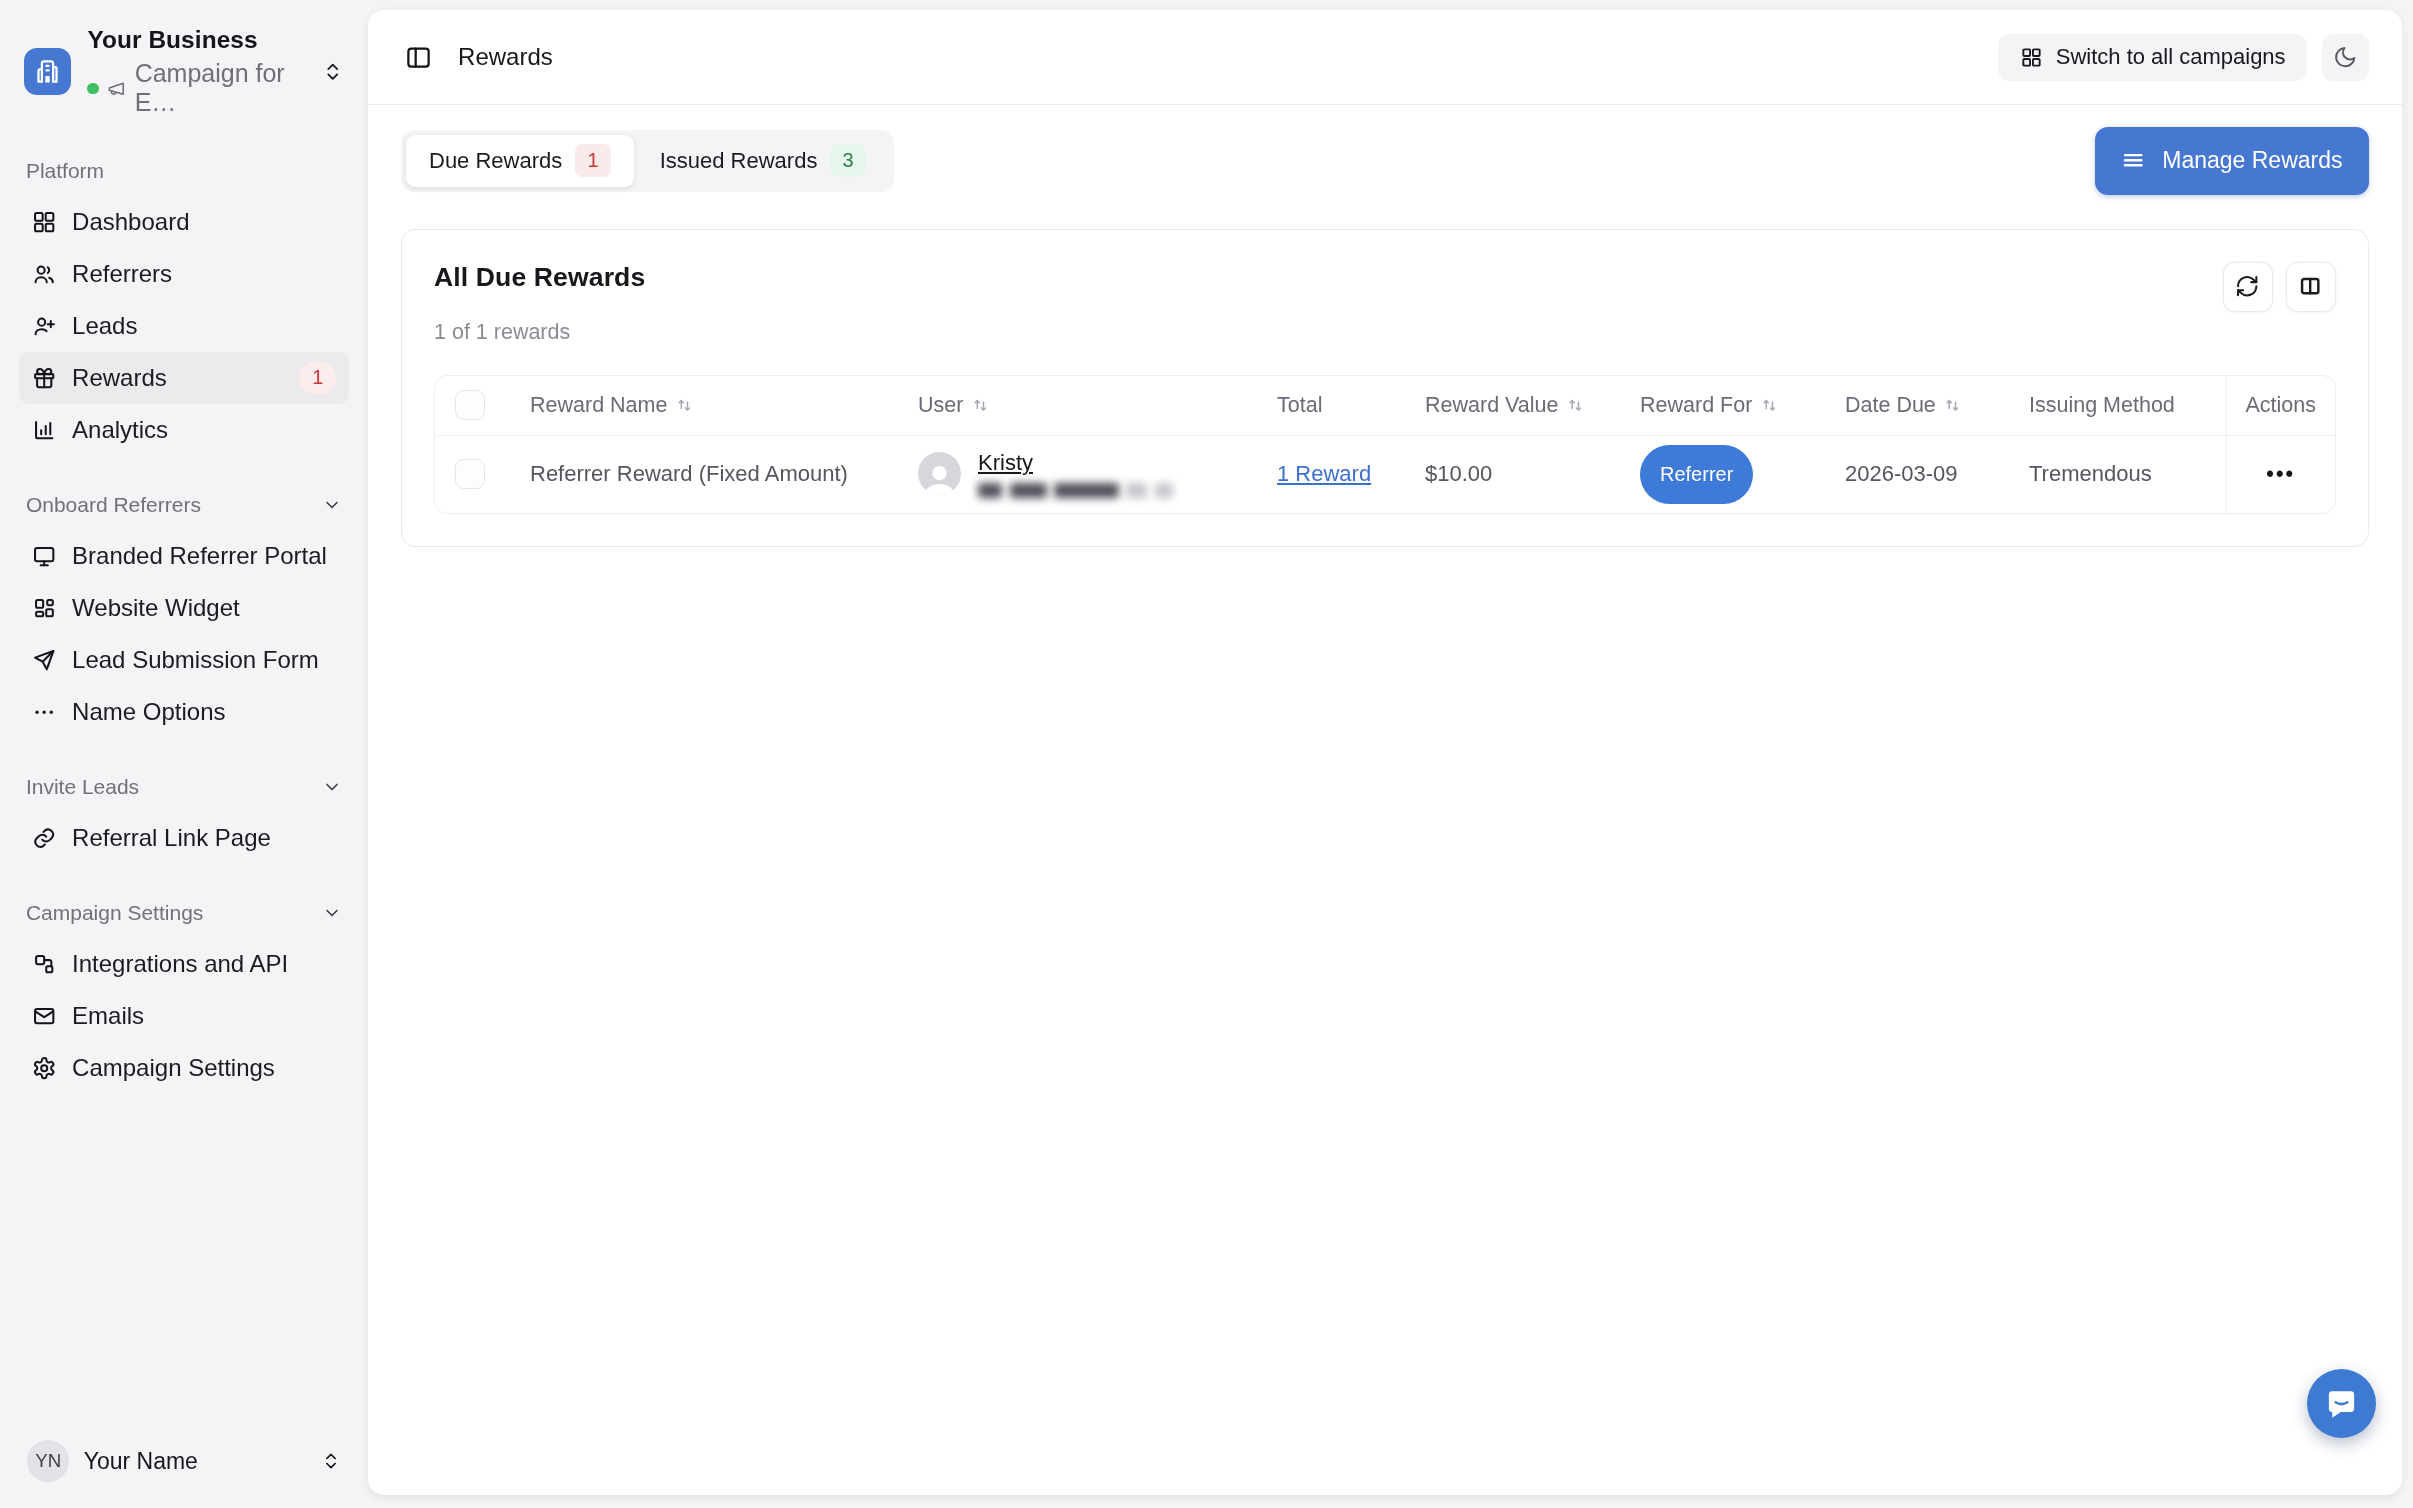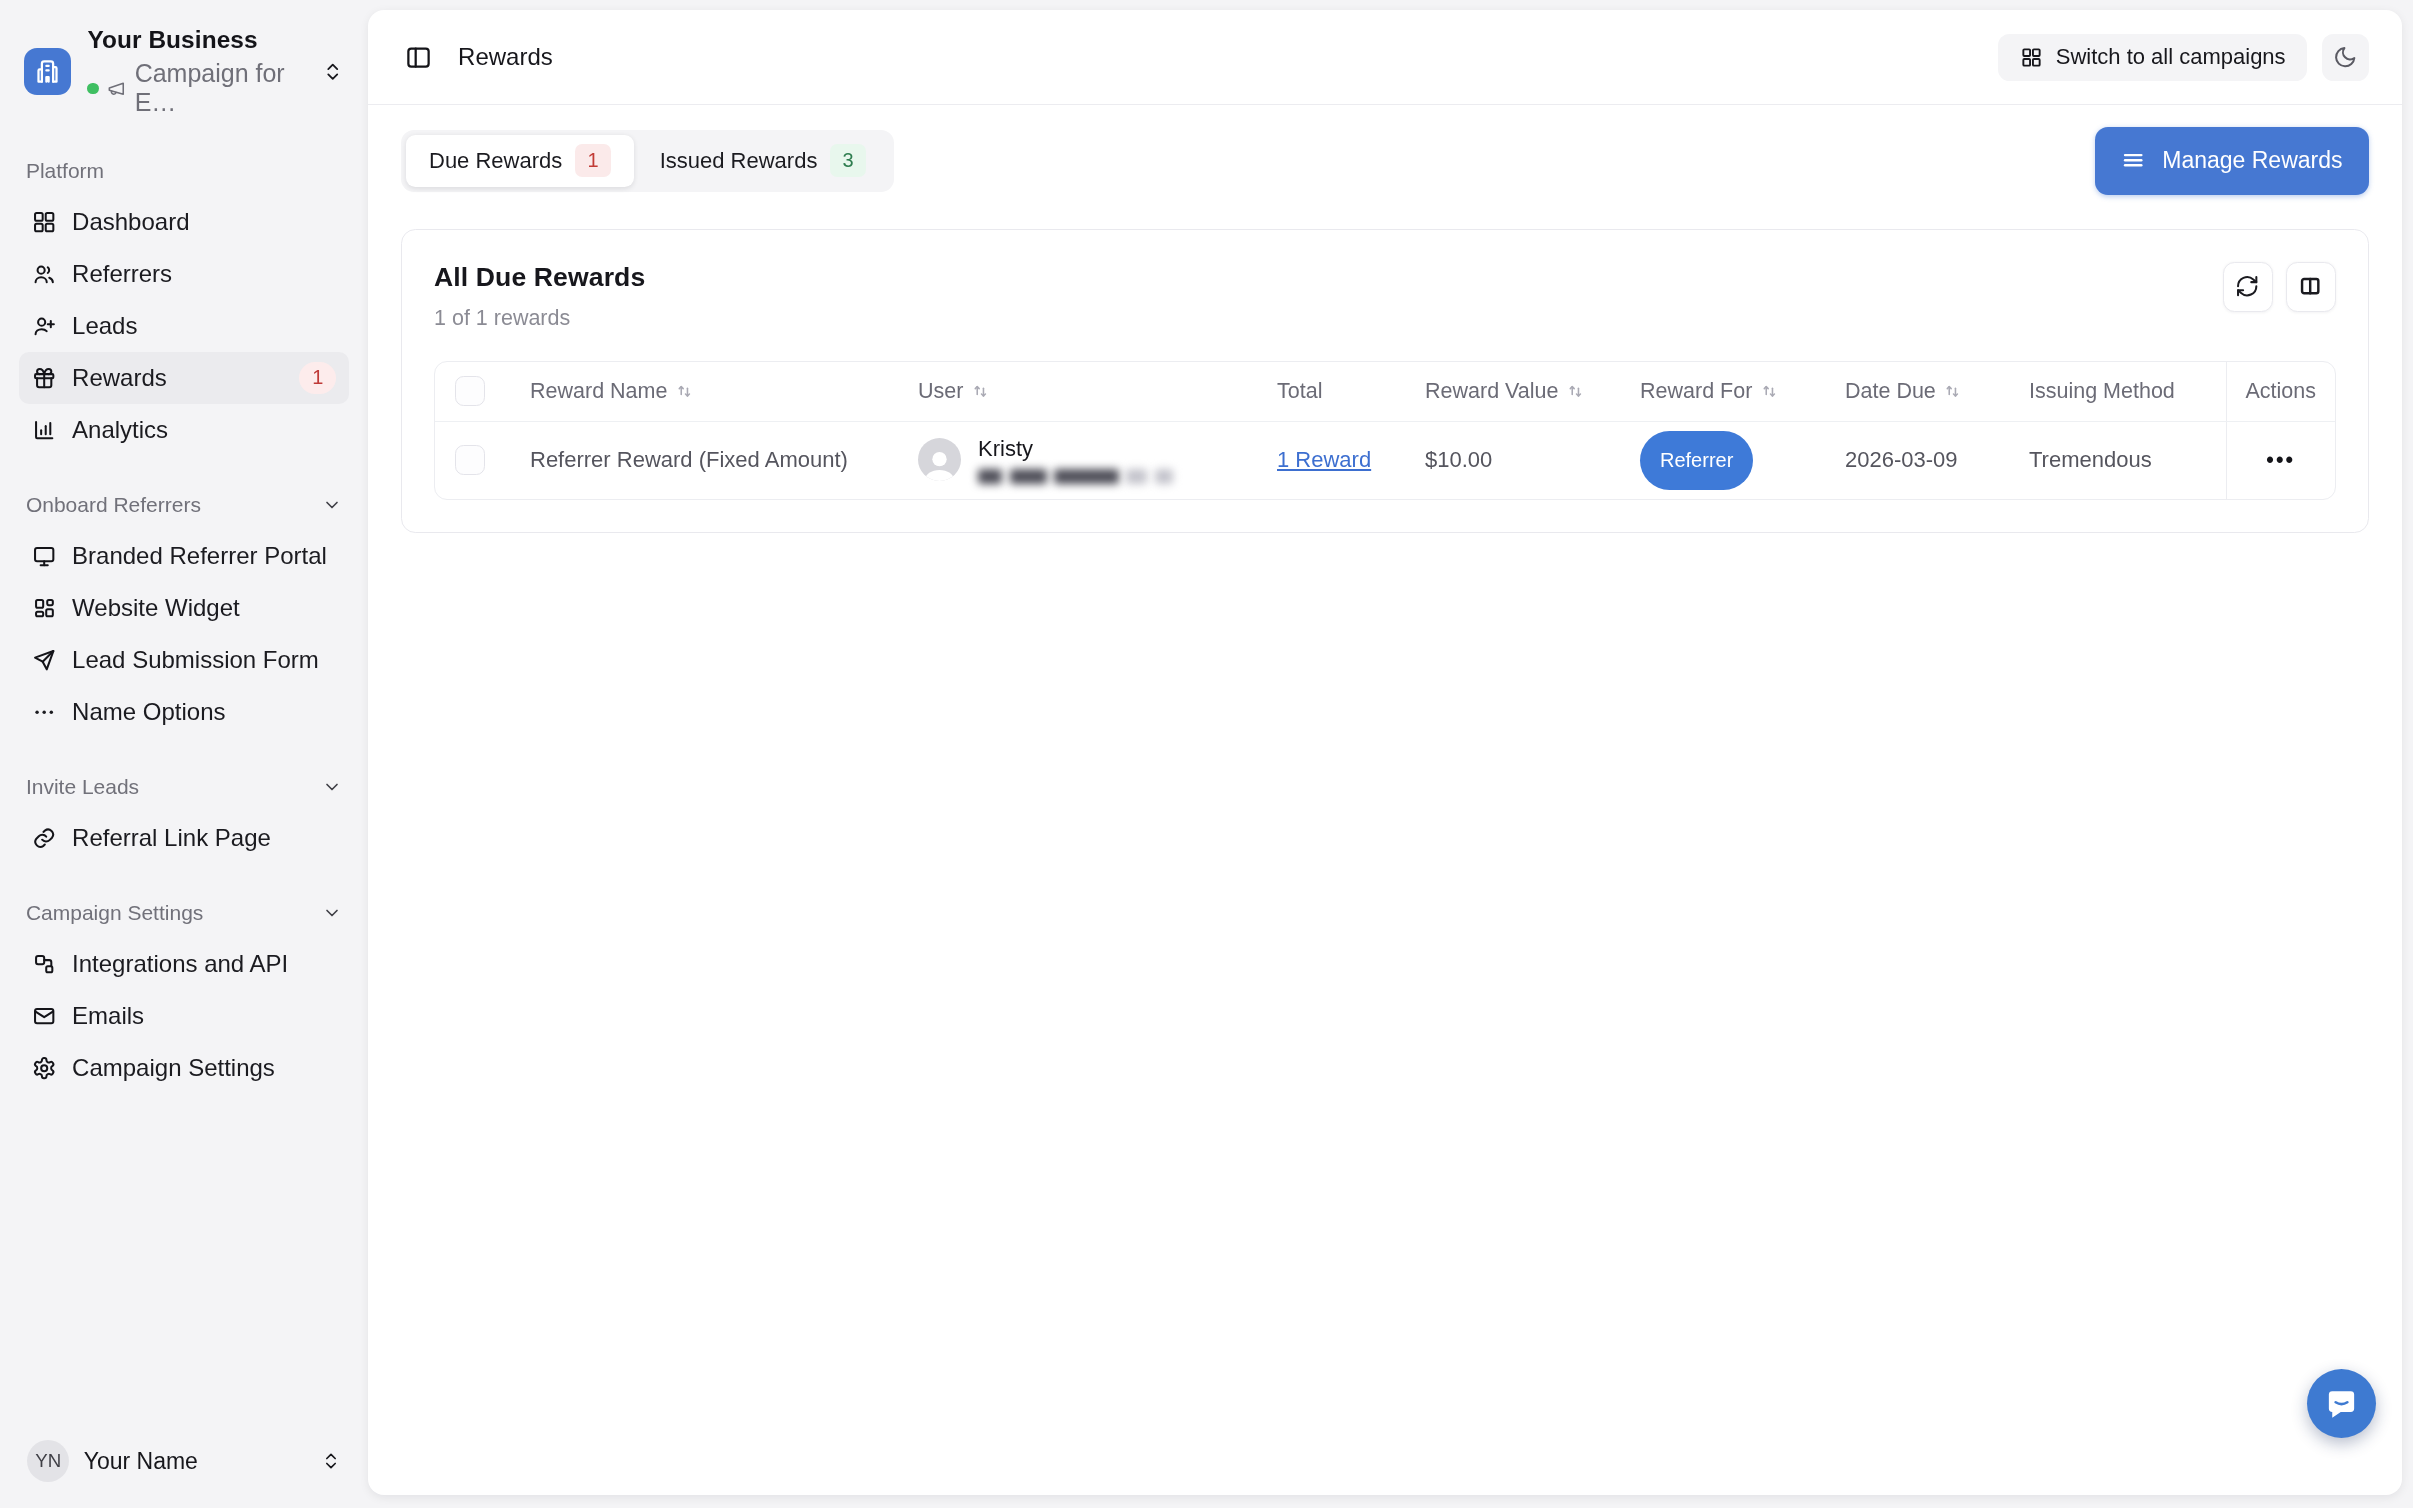--- a/index.html
+++ b/index.html
@@ -52,21 +52,21 @@
   .tab.active { background:#ffffff; box-shadow:0 1.4px 5.7px rgba(20,20,30,.10); }
   .tab-badge { font-size:20px; padding:5px 12.2px; border-radius:7.2px; }
   .tab-badge.red { background:#fbeaea; color:#c23b36; }
   .tab-badge.green { background:#e8f7ed; color:#2e7d4f; }
   .btn-primary { display:flex; align-items:center; gap:17px; height:68px; padding:12px 26px; border:none; border-radius:13px; background:#4678d2; color:#fff; font-size:23px; font-family:inherit; cursor:pointer; box-shadow:0 1.4px 5.7px rgba(70,120,210,.35); }
 
   
   .card { margin-top:34px; border:1.4px solid #e9e9ee; border-radius:14.4px; padding:32px; background:#fff; }
   .card-head { display:flex; align-items:flex-start; }
   .card-title { font-size:26.6px; font-weight:700; color:#17171c; letter-spacing:0.1px; }
-  .card-sub { margin-top:13px; font-size:21.5px; color:#8b8b94; }
+  .card-sub { margin-top:27px; font-size:21.5px; color:#8b8b94; }
   .card-actions { margin-left:auto; display:flex; gap:13px; }
   .btn-outline { width:50px; height:50px; border:1.4px solid #e9e9ee; background:#fff; border-radius:11.5px; display:flex; align-items:center; justify-content:center; color:#1b1b20; cursor:pointer; box-shadow:0 0.7px 2.9px rgba(20,20,30,.05); }
 
   
   .table { margin-top:30px; border:1.4px solid #ecedf1; border-radius:13px; overflow:hidden; }
   .tr { display:flex; align-items:stretch; }
   .tr.head { height:59px; }
   .tr.row { height:78px; border-top:1.4px solid #eef0f3; }
   .td, .th { display:flex; align-items:center; padding-left:26px; }
   .th { font-size:21.5px; color:#6b6b76; gap:7.2px; }
@@ -78,21 +78,21 @@
   .col-total  { width:148px; flex:none; }
   .col-value  { width:215px; flex:none; }
   .col-for    { width:205px; flex:none; }
   .col-date   { width:184px; flex:none; }
   .col-method { width:223px; flex:none; }
   .col-actions{ flex:1; border-left:1.4px solid #ecedf1; justify-content:center; padding-left:0; }
   .checkbox { width:30px; height:30px; border:1.4px solid #e4e4ea; border-radius:8.6px; background:#fdfdfe; cursor:pointer; }
   .user-cell { display:flex; align-items:center; gap:17px; }
   .avatar-row { width:43px; height:43px; border-radius:50%; background:#d6d6db; overflow:hidden; flex:none; position:relative; }
   .avatar-row svg { position:absolute; left:0; top:4.3px; }
-  .user-name { font-size:22px; color:#17171c; }
+  .user-name { font-size:22px; color:#17171c;text-decoration:underline; }
   .redline { margin-top:7.2px; display:flex; gap:7.2px; align-items:center; }
   .redact { display:inline-block; height:14.4px; border-radius:2.9px; background:#4e4e58; filter:blur(4.3px); }
   .redact.lt { background:#c4c4cc; }
   .link { color:#3d6fd0; text-decoration:underline; cursor:pointer; }
   .pill { background:#3e7ad8; color:#fff; font-size:20px; padding:18px 20px; border-radius:718px; }
   .dots { font-size:21.5px; font-weight:700; color:#141419; letter-spacing:2.2px; cursor:pointer; }
 
   
   .chat-fab { position:absolute; right:37px; bottom:70px; width:69px; height:69px; border-radius:50%; background:#3e7ad1; border:none; display:flex; align-items:center; justify-content:center; cursor:pointer; box-shadow:0 5.7px 16px rgba(20,40,90,.30); }
 </style>

